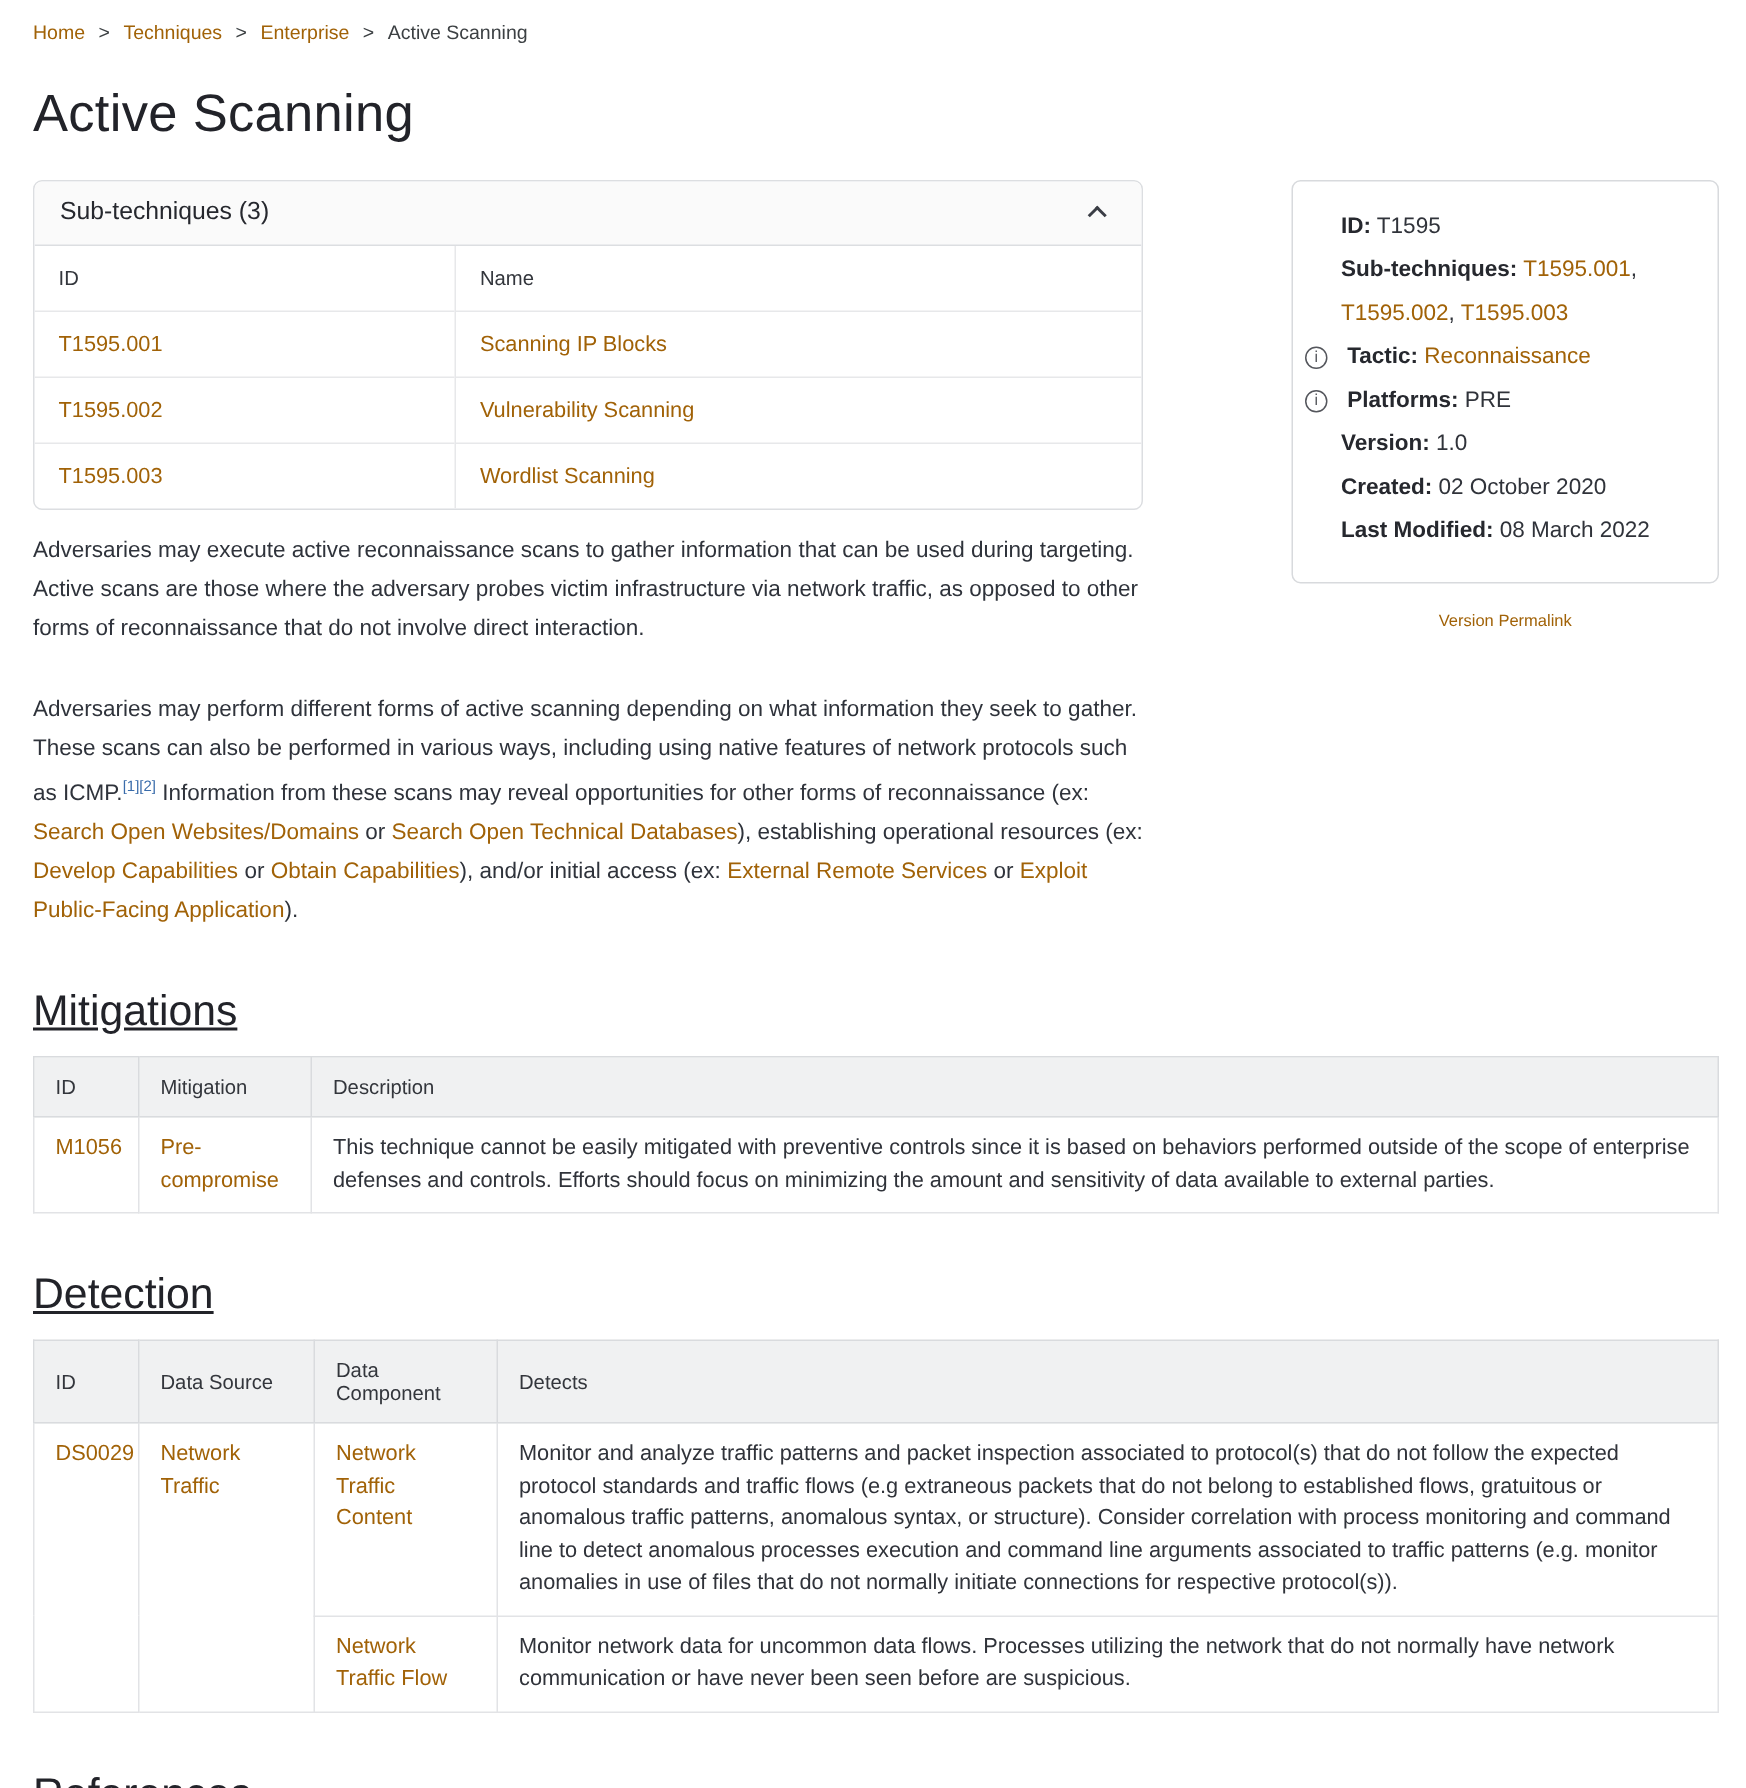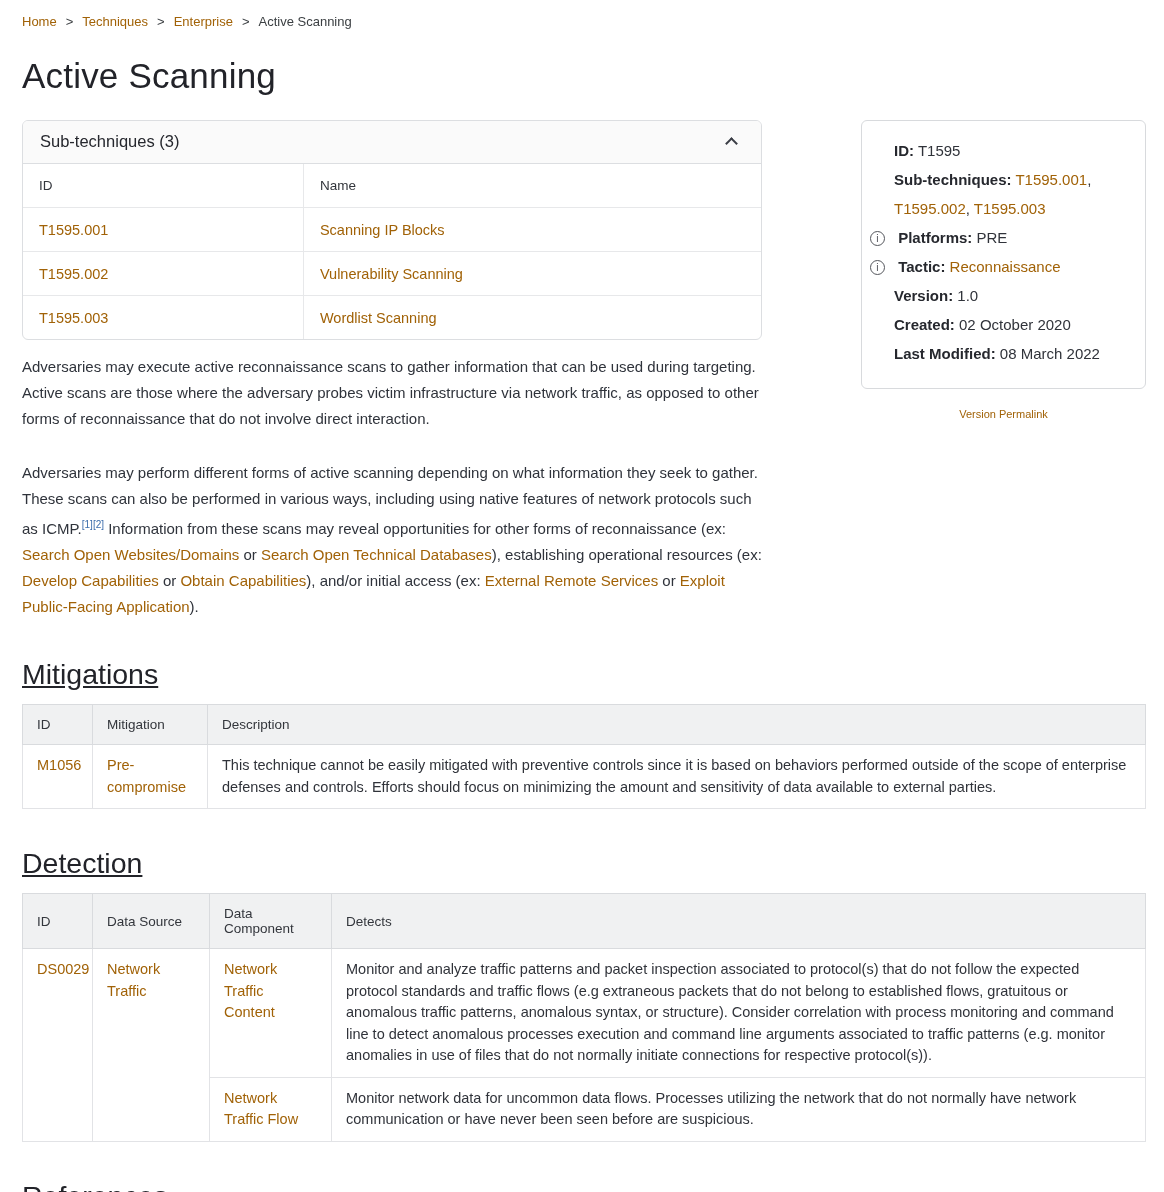--- a/index.html
+++ b/index.html
@@ -121,27 +121,27 @@
           <span>T1595</span>
         </div>
         <div class="ic-row">
           <span class="lbl">Sub-techniques:</span>
           <span class="lnk">T1595.001</span><span>,</span>
           <span class="lnk">T1595.002</span><span>,</span>
           <span class="lnk">T1595.003</span>
         </div>
         <div class="ic-row">
           <span class="info-icon">i</span>
+          <span class="lbl">Tactic:</span>
+          <span class="lnk">Reconnaissance</span>
+        </div>
+        <div class="ic-row">
+          <span class="info-icon">i</span>
           <span class="lbl">Platforms:</span>
           <span>PRE</span>
-        </div>
-        <div class="ic-row">
-          <span class="info-icon">i</span>
-          <span class="lbl">Tactic:</span>
-          <span class="lnk">Reconnaissance</span>
         </div>
         <div class="ic-row">
           <span class="lbl">Version:</span>
           <span>1.0</span>
         </div>
         <div class="ic-row">
           <span class="lbl">Created:</span>
           <span>02 October 2020</span>
         </div>
         <div class="ic-row">

